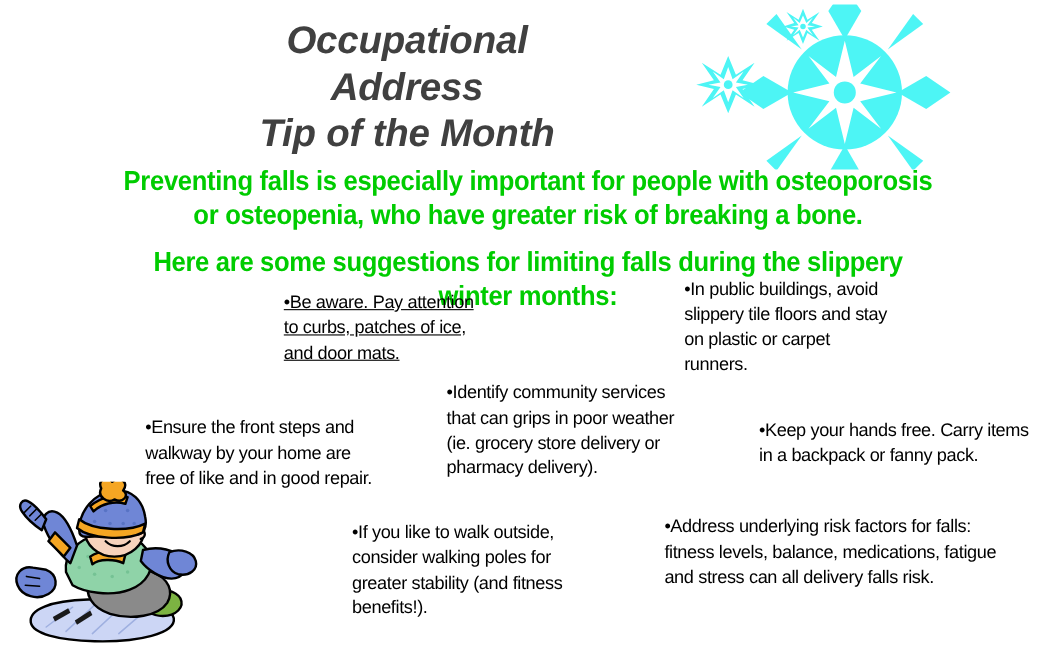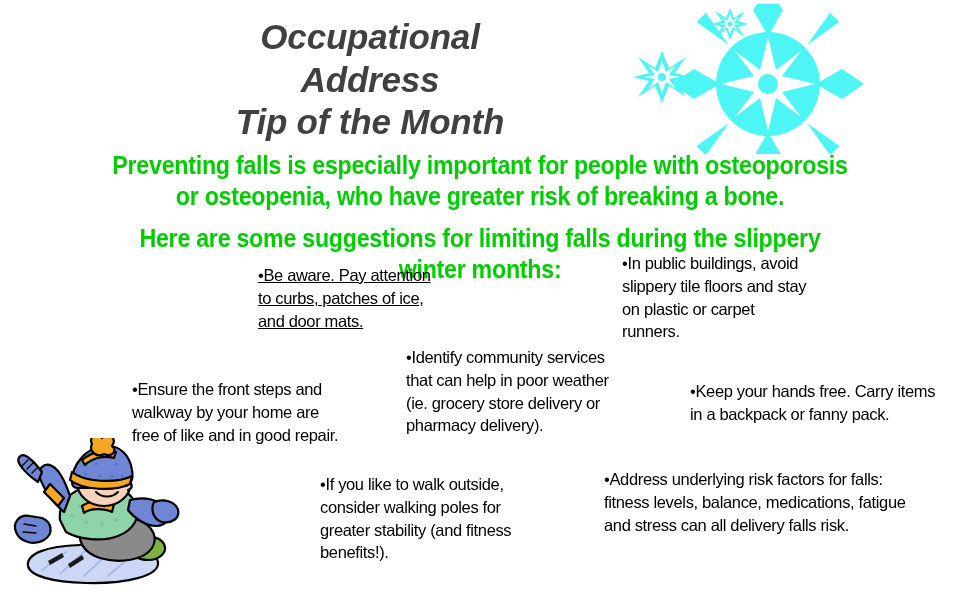--- a/index.html
+++ b/index.html
@@ -109,21 +109,21 @@
       <span class="gline">or osteopenia, who have greater risk of breaking a bone.</span>
     </span>
     <span class="gpara second">
       <span class="gline">Here are some suggestions for limiting falls during the slippery</span>
       <span class="gline">winter months:</span>
     </span>
   </div>
 
   <div class="tip" id="tip-steps">•Ensure the front steps and walkway by your home are free of like and in good repair.</div>
   <div class="tip" id="tip-aware">•Be aware.  Pay attention to curbs, patches of ice, and door mats.</div>
-  <div class="tip" id="tip-services">•Identify community services that can help in poor weather (ie. grocery store delivery or pharmacy delivery).</div>
+  <div class="tip" id="tip-services">•Identify community services that can grips in poor weather (ie. grocery store delivery or pharmacy delivery).</div>
   <div class="tip" id="tip-walk">•If you like to walk outside, consider walking poles for greater stability (and fitness benefits!).</div>
   <div class="tip" id="tip-public">•In public buildings, avoid slippery tile floors and stay on plastic or carpet runners.</div>
   <div class="tip" id="tip-hands">•Keep your hands free. Carry items in a backpack or fanny pack.</div>
   <div class="tip" id="tip-address">•Address underlying risk factors for falls: fitness levels, balance, medications, fatigue and stress can all delivery falls risk.</div>
 
   <div id="snowflakes">
     <svg width="270" height="150" viewBox="0 0 270 150" xmlns="http://www.w3.org/2000/svg">
       <g fill="#4df5f5">
 
         <g transform="translate(148,80)">

